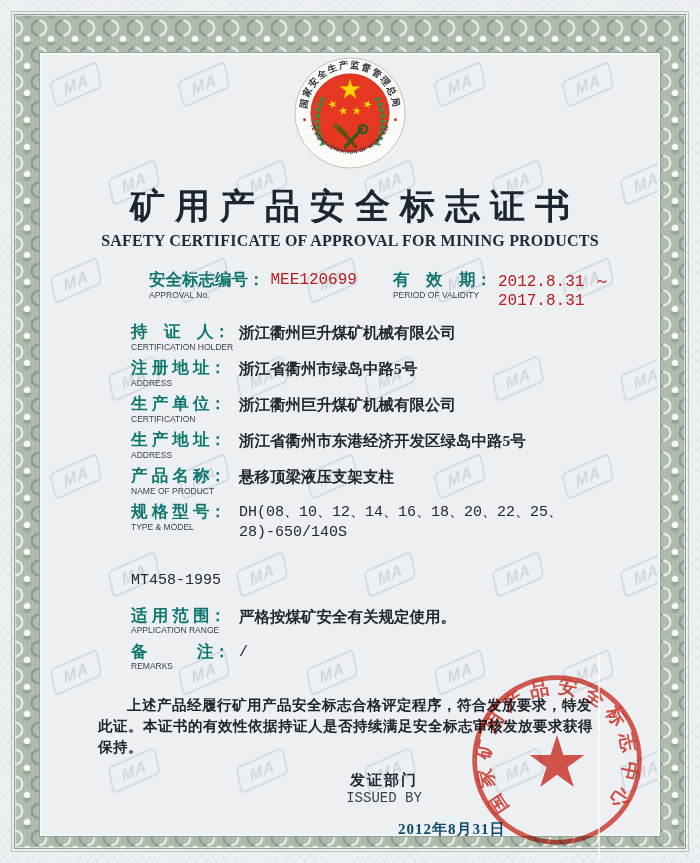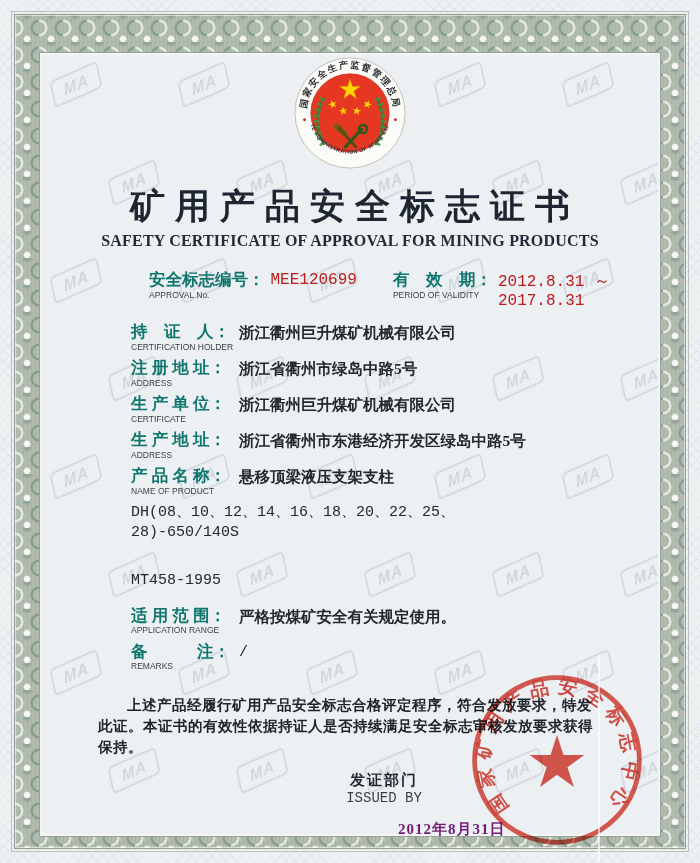--- a/index.html
+++ b/index.html
@@ -76,21 +76,21 @@
   }
   .val.mono{font-weight:400; font-size:15px;}
   
   .statement{
     margin:22px 60px 0 56px; text-indent:2em;
     font-size:14.5px; font-weight:600; line-height:1.48; letter-spacing:.5px; color:#20252c;
   }
   .issued{margin:12px 0 0 294px; width:96px; text-align:center;}
   .issued .zh{font-size:15px; font-weight:700; letter-spacing:2px; color:#1f2630;}
   .issued .en{font-family:"Liberation Mono","DejaVu Sans Mono",monospace; font-size:14px; color:#3a3f46;}
-  .date{margin:14px 0 0 356px; font-size:15px; font-weight:700; color:#701a75; letter-spacing:1px;}
+  .date{margin:14px 0 0 356px; font-size:15px; font-weight:700; color:#0c4a6e; letter-spacing:1px;}
   
   .stamp{position:absolute; left:424px; top:614px; z-index:3; mix-blend-mode:multiply; opacity:.92;}
   .fold-line{
     position:absolute; left:556px; top:600px; width:2px; height:205px;
     background:rgba(255,255,255,.65); z-index:4;
   }
 </style>
 </head>
 <body>
 
@@ -210,39 +210,43 @@
           <div class="frow">
             <span class="lblwrap">
               <span class="lbl">注 册 地 址：</span>
               <span class="cap">ADDRESS</span>
             </span>
             <span class="val">浙江省衢州市绿岛中路5号</span>
           </div>
           <div class="frow">
             <span class="lblwrap">
               <span class="lbl">生 产 单 位：</span>
-              <span class="cap">CERTIFICATE</span>
+              <span class="cap">CERTIFICATION</span>
             </span>
             <span class="val">浙江衢州巨升煤矿机械有限公司</span>
           </div>
           <div class="frow">
             <span class="lblwrap">
               <span class="lbl">生 产 地 址：</span>
               <span class="cap">ADDRESS</span>
             </span>
             <span class="val">浙江省衢州市东港经济开发区绿岛中路5号</span>
           </div>
           <div class="frow">
             <span class="lblwrap">
               <span class="lbl">产 品 名 称：</span>
               <span class="cap">NAME OF PRODUCT</span>
             </span>
             <span class="val">悬移顶梁液压支架支柱</span>
           </div>
           <div class="frow">
+            <span class="lblwrap">
+              <span class="lbl">规 格 型 号：</span>
+              <span class="cap">TYPE &amp; MODEL</span>
+            </span>
             <span class="val mono">DH(08、10、12、14、16、18、20、22、25、28)-650/140S</span>
           </div>
           <div class="frow gap">
             <span class="val mono">MT458-1995</span>
           </div>
           <div class="frow">
             <span class="lblwrap">
               <span class="lbl">适 用 范 围：</span>
               <span class="cap">APPLICATION RANGE</span>
             </span>

